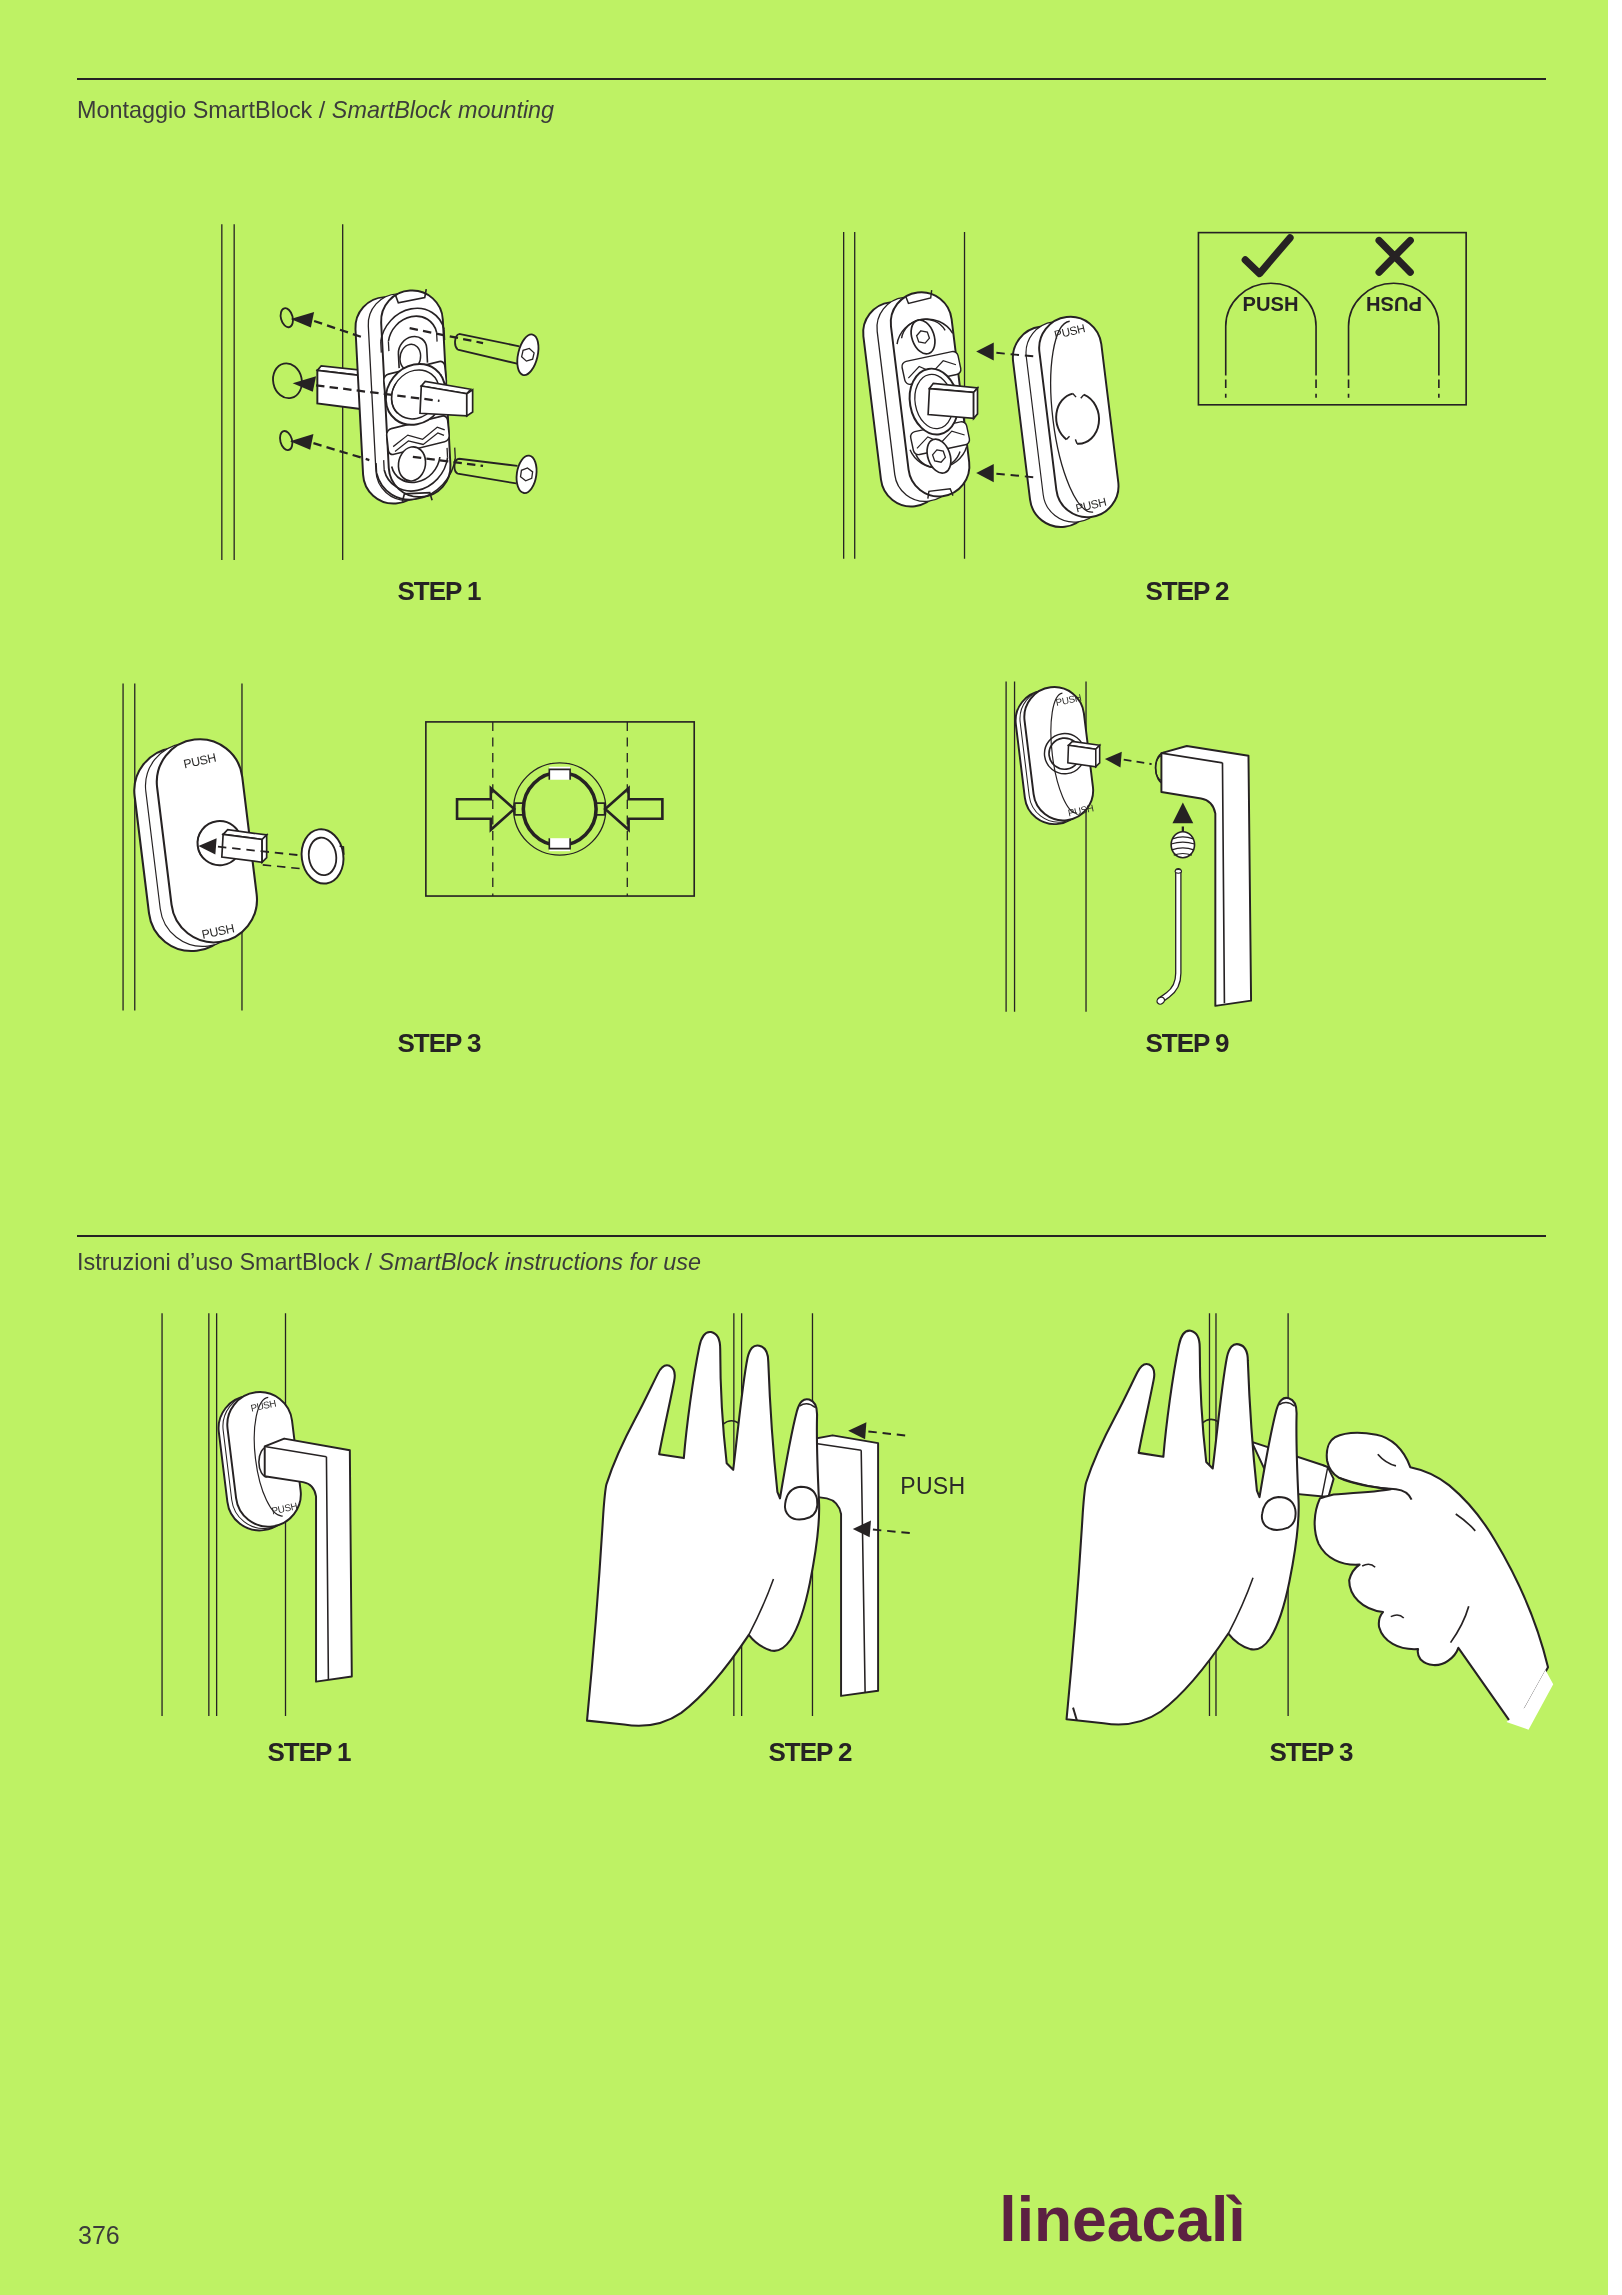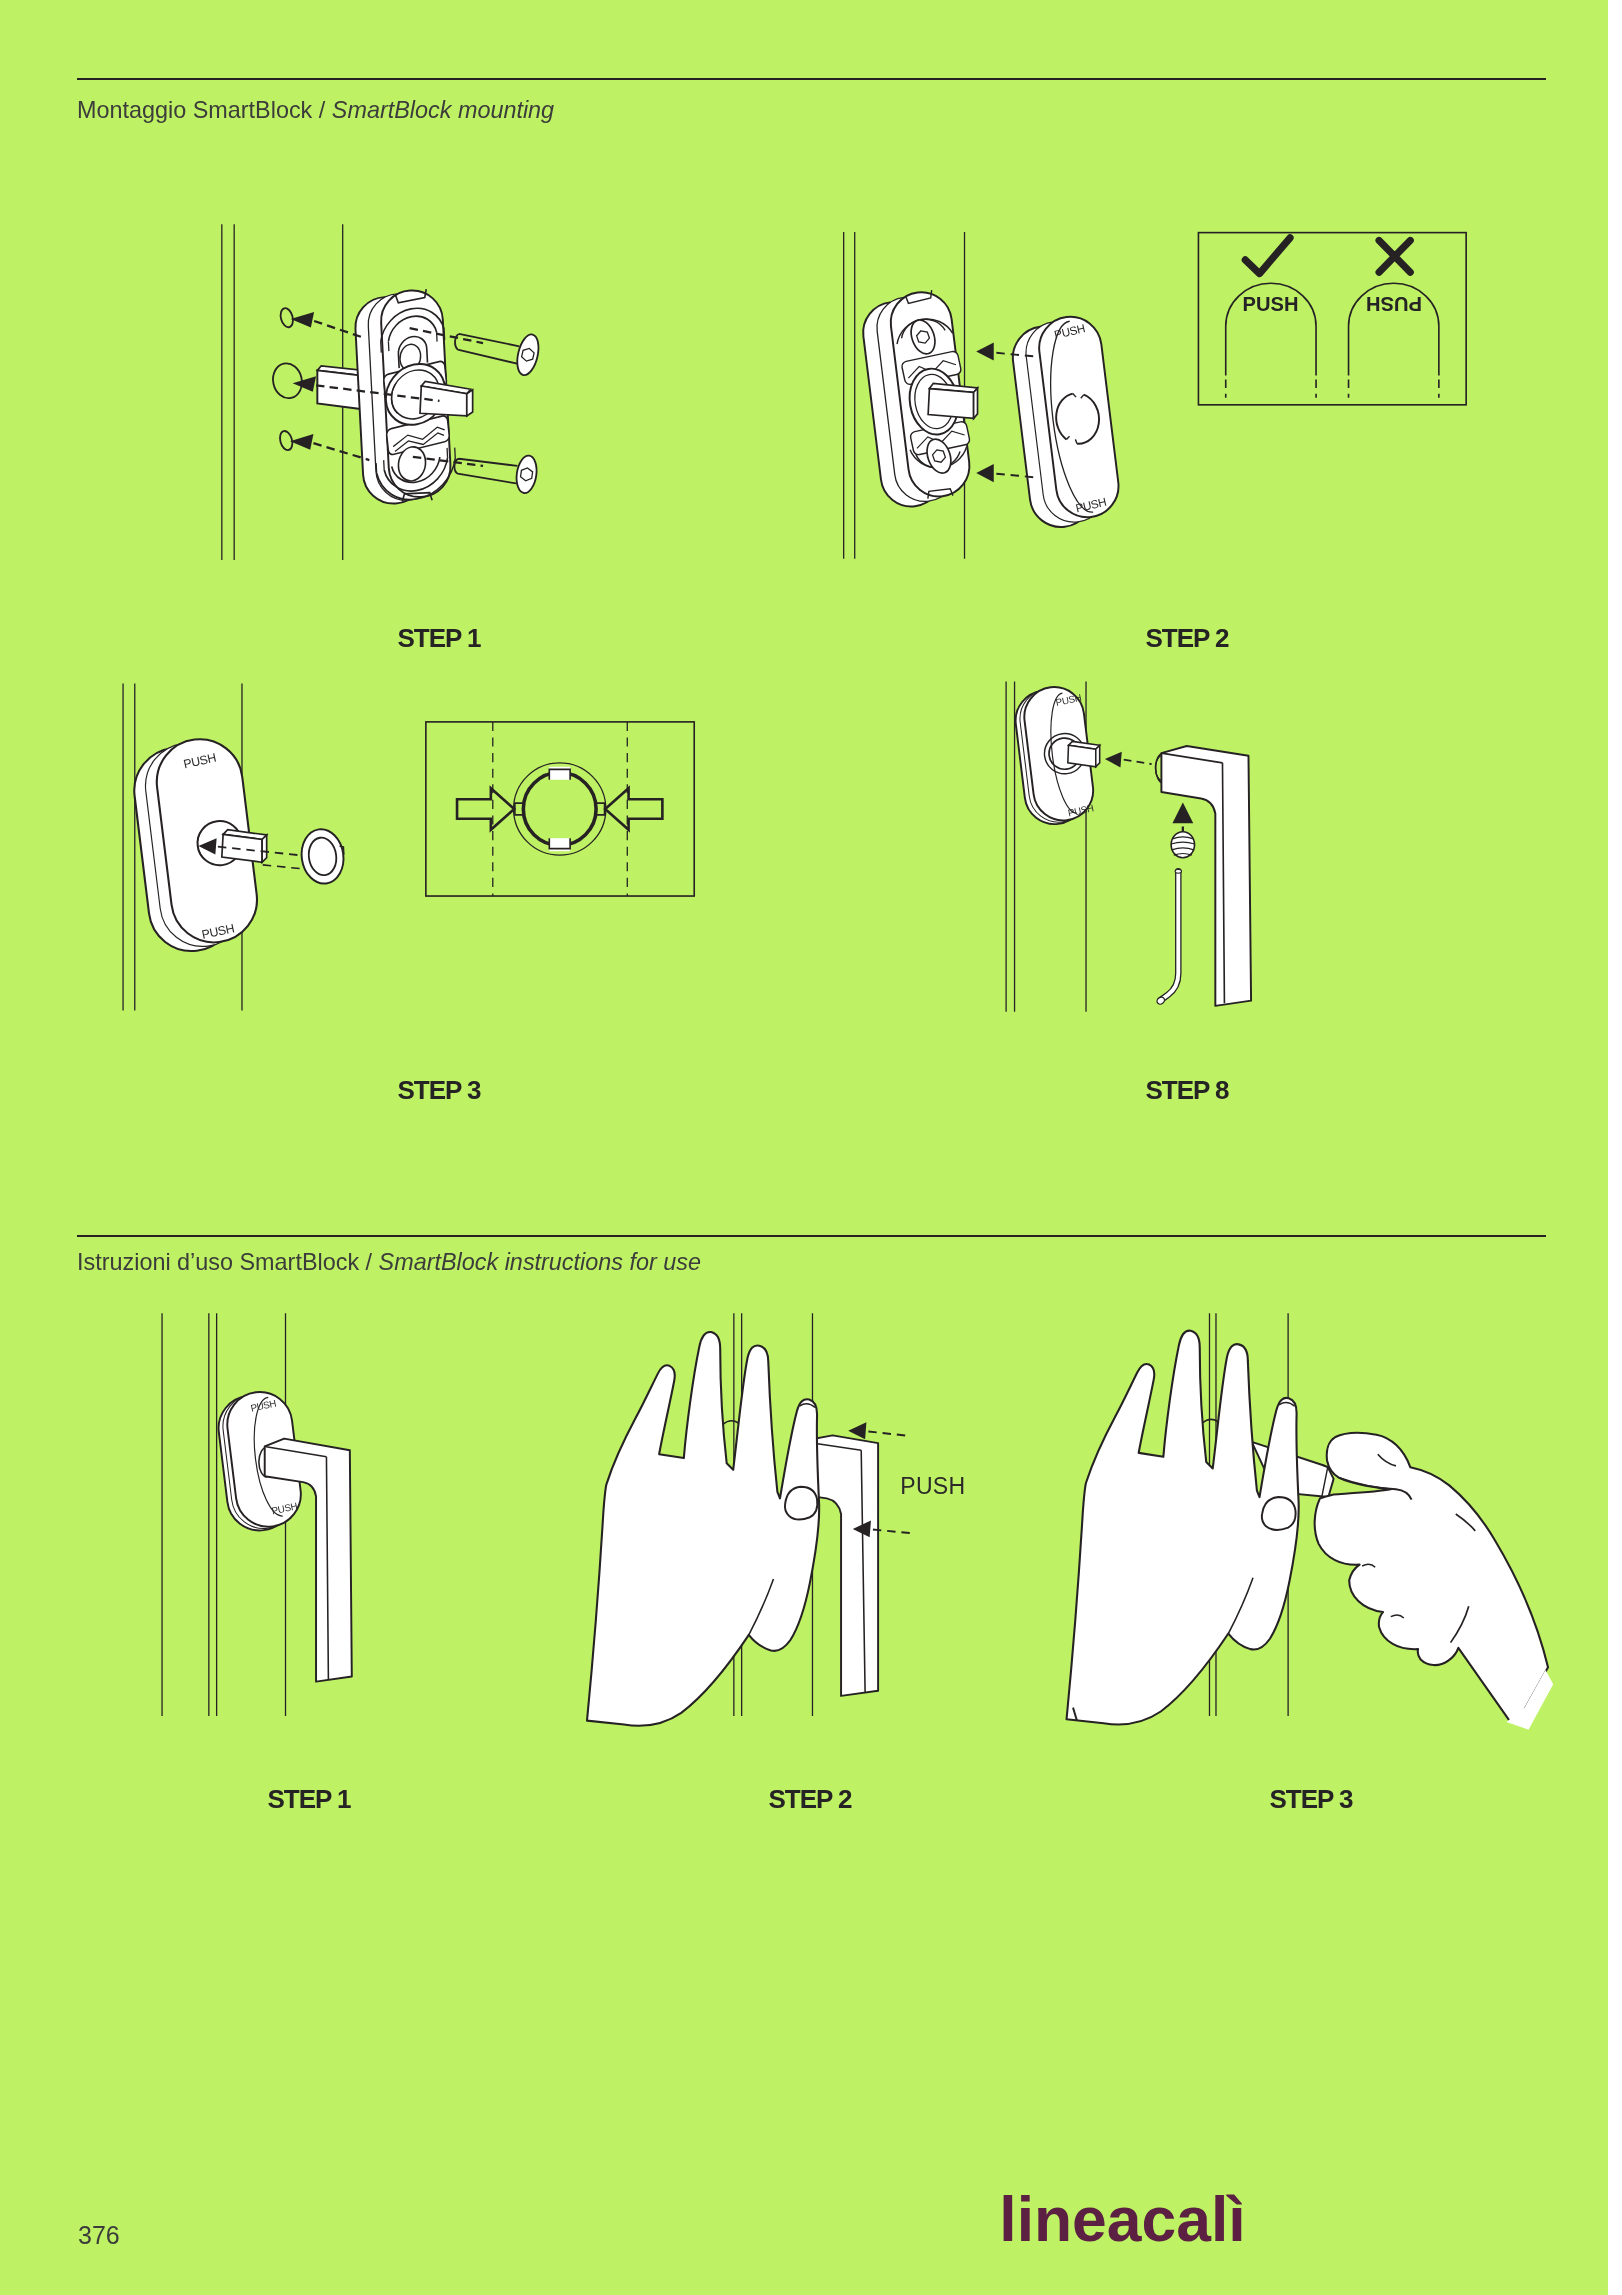--- a/index.html
+++ b/index.html
@@ -1,37 +1,37 @@
 <!DOCTYPE html>
 <html style="font-size:10.4px"><head>
 <meta charset="utf-8">
 <style>
 html,body{margin:0;padding:0;background:#fff;-webkit-font-smoothing:antialiased;}
 #page{position:relative;width:1608px;height:2295px;background:#bef264;overflow:hidden;
   font-family:"Liberation Sans",sans-serif;color:#2b2a29;}
 .rule{position:absolute;background:#262223;height:1.9px;}
 .h1{position:absolute;font-size:23.4px;line-height:1;color:#3c3c3b;white-space:nowrap;}
-.step{position:absolute;font-weight:bold;font-size:26px;line-height:1;color:#262324;transform:translateX(-50%);white-space:nowrap;letter-spacing:-1px;margin-top:47px;}
+.step{position:absolute;font-weight:bold;font-size:26px;line-height:1;color:#262324;transform:translateX(-50%);white-space:nowrap;letter-spacing:-1px;}
 .pagenum{position:absolute;font-size:25px;color:#3c3c3b;}
 svg{position:absolute;left:0;top:0;transform:translateZ(0);}
 svg *{vector-effect:none;}
 .ln{stroke:#262223;fill:none;}
 </style>
 </head>
 <body>
 <div id="page">
   <div class="rule" style="left:77px;top:78px;width:1469px;"></div>
   <div class="h1" style="left:77px;top:99px;">Montaggio SmartBlock / <i>SmartBlock mounting</i></div>
   <div class="rule" style="left:77px;top:1235px;width:1469px;"></div>
   <div class="h1" style="left:77px;top:1251px;">Istruzioni d’uso SmartBlock / <i>SmartBlock instructions for use</i></div>
 
   <div class="step" style="left:439px;top:578px;">STEP 1</div>
   <div class="step" style="left:1187px;top:578px;">STEP 2</div>
   <div class="step" style="left:439px;top:1030px;">STEP 3</div>
-  <div class="step" style="left:1187px;top:1030px;">STEP 8</div>
+  <div class="step" style="left:1187px;top:1030px;">STEP 9</div>
   <div class="step" style="left:309px;top:1739px;">STEP 1</div>
   <div class="step" style="left:810px;top:1739px;">STEP 2</div>
   <div class="step" style="left:1311px;top:1739px;">STEP 3</div>
 
   <div class="pagenum" style="left:78px;top:2221px;">376</div>
 
   <svg width="1623" height="2295" viewBox="0 0 2497 3532">
 
     <g id="s1">
       <line class="ln" x1="341" y1="345" x2="341" y2="862" stroke-width="2"></line>

